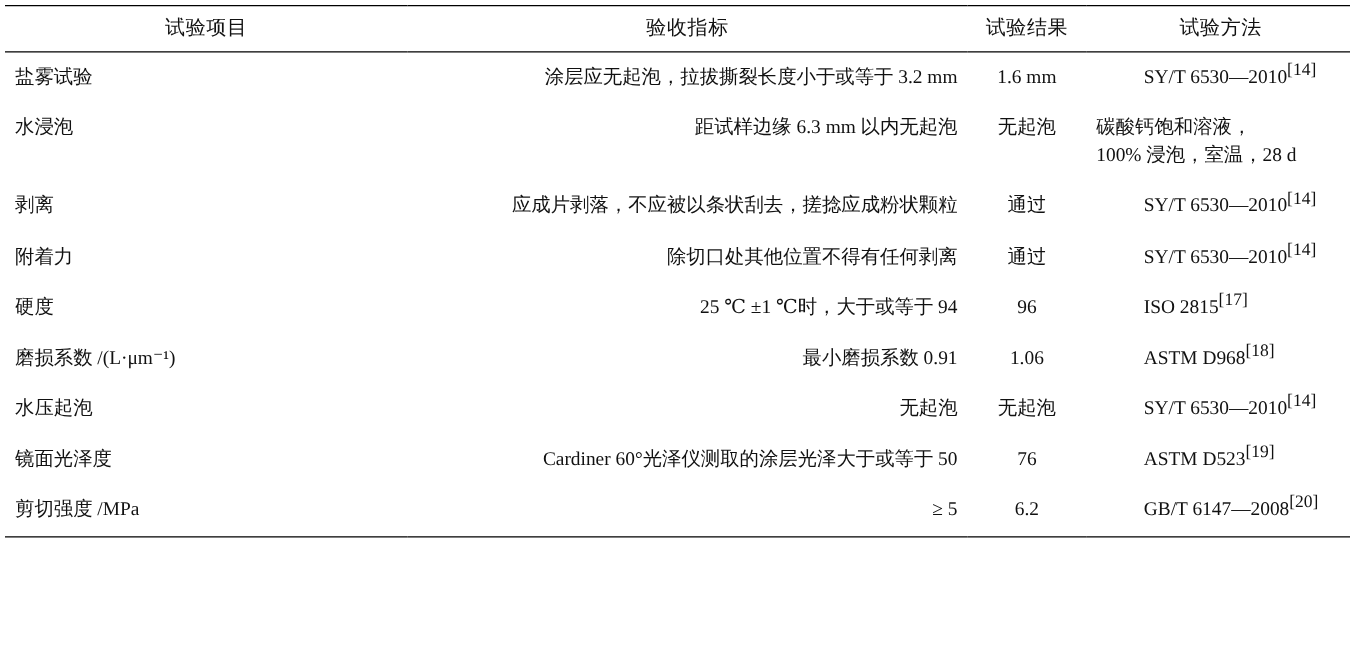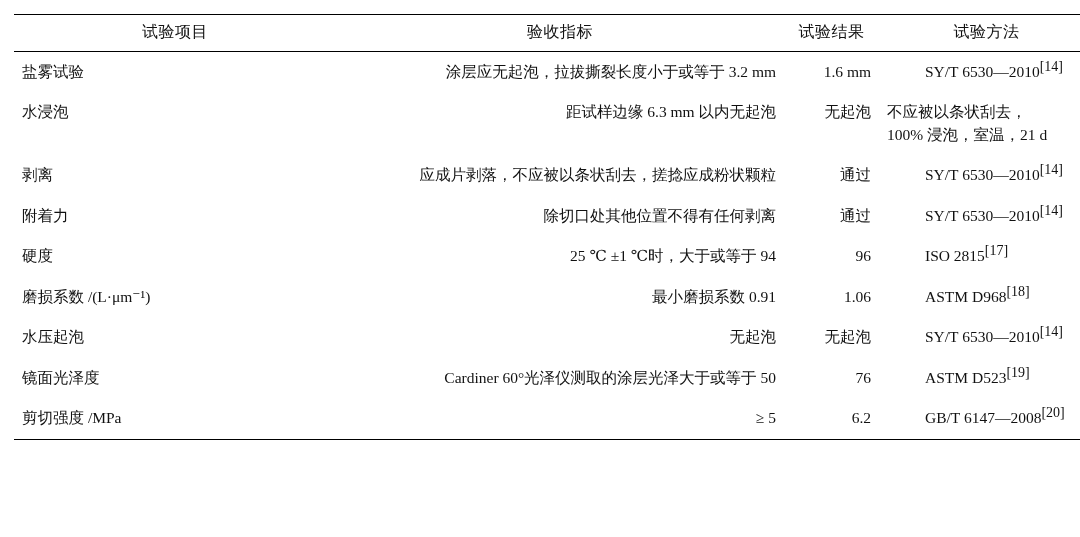--- a/index.html
+++ b/index.html
@@ -11,21 +11,21 @@
     width: 1080px;
     height: 537px;
     font-family: "Liberation Serif", "DejaVu Serif", serif;
     color: #111111;
     overflow: hidden;
   }
   .table-wrap {
     width: 1080px;
     height: 395px;
     box-sizing: border-box;
-    padding: 14px;
+    padding: 4px;
   }
   table.spec-table {
     width: 1080px;
     border-collapse: collapse;
     table-layout: fixed;
     font-size: 15.5px;
   }
   table.spec-table col.c0 { width: 322px; }
   table.spec-table col.c1 { width: 448px; }
   table.spec-table col.c2 { width: 95px; }
@@ -44,21 +44,21 @@
     padding: 9px 8px 9px 8px;
     vertical-align: top;
     line-height: 1.45;
     font-size: 15.5px;
   }
   table.spec-table tbody tr:last-child td {
     border-bottom: 1.6px solid #000;
   }
   td.col-item { padding-left: 10px; text-align: left; }
   td.col-index { padding-left: 10px; text-align: right; }
-  td.col-result { text-align: right; padding-left: 6px; font-family: Liberation Serif, serif; }
+  td.col-result { text-align: center; padding-left: 6px; font-family: Liberation Serif, serif; }
   td.col-method { text-align: left; padding-left: 8px; }
 
   .sup {
     font-size: 14px;
     vertical-align: super;
     line-height: 0;
   }
   .ml { display: block; }
   .nowrap { white-space: nowrap; margin-left: 38px; }
 </style>
@@ -86,22 +86,22 @@
           <td class="col-item">盐雾试验</td>
           <td class="col-index">涂层应无起泡，拉拔撕裂长度小于或等于 3.2 mm</td>
           <td class="col-result">1.6 mm</td>
           <td class="col-method"><span class="nowrap">SY/T 6530—2010</span><span class="sup">[14]</span></td>
         </tr>
         <tr>
           <td class="col-item">水浸泡</td>
           <td class="col-index">距试样边缘 6.3 mm 以内无起泡</td>
           <td class="col-result">无起泡</td>
           <td class="col-method">
-            <span class="ml">不应被以条状刮去，</span>
-            <span class="ml">100% 浸泡，室温，21 d</span>
+            <span class="ml">碳酸钙饱和溶液，</span>
+            <span class="ml">100% 浸泡，室温，28 d</span>
           </td>
         </tr>
         <tr>
           <td class="col-item">剥离</td>
           <td class="col-index">应成片剥落，不应被以条状刮去，搓捻应成粉状颗粒</td>
           <td class="col-result">通过</td>
           <td class="col-method"><span class="nowrap">SY/T 6530—2010</span><span class="sup">[14]</span></td>
         </tr>
         <tr>
           <td class="col-item">附着力</td>

